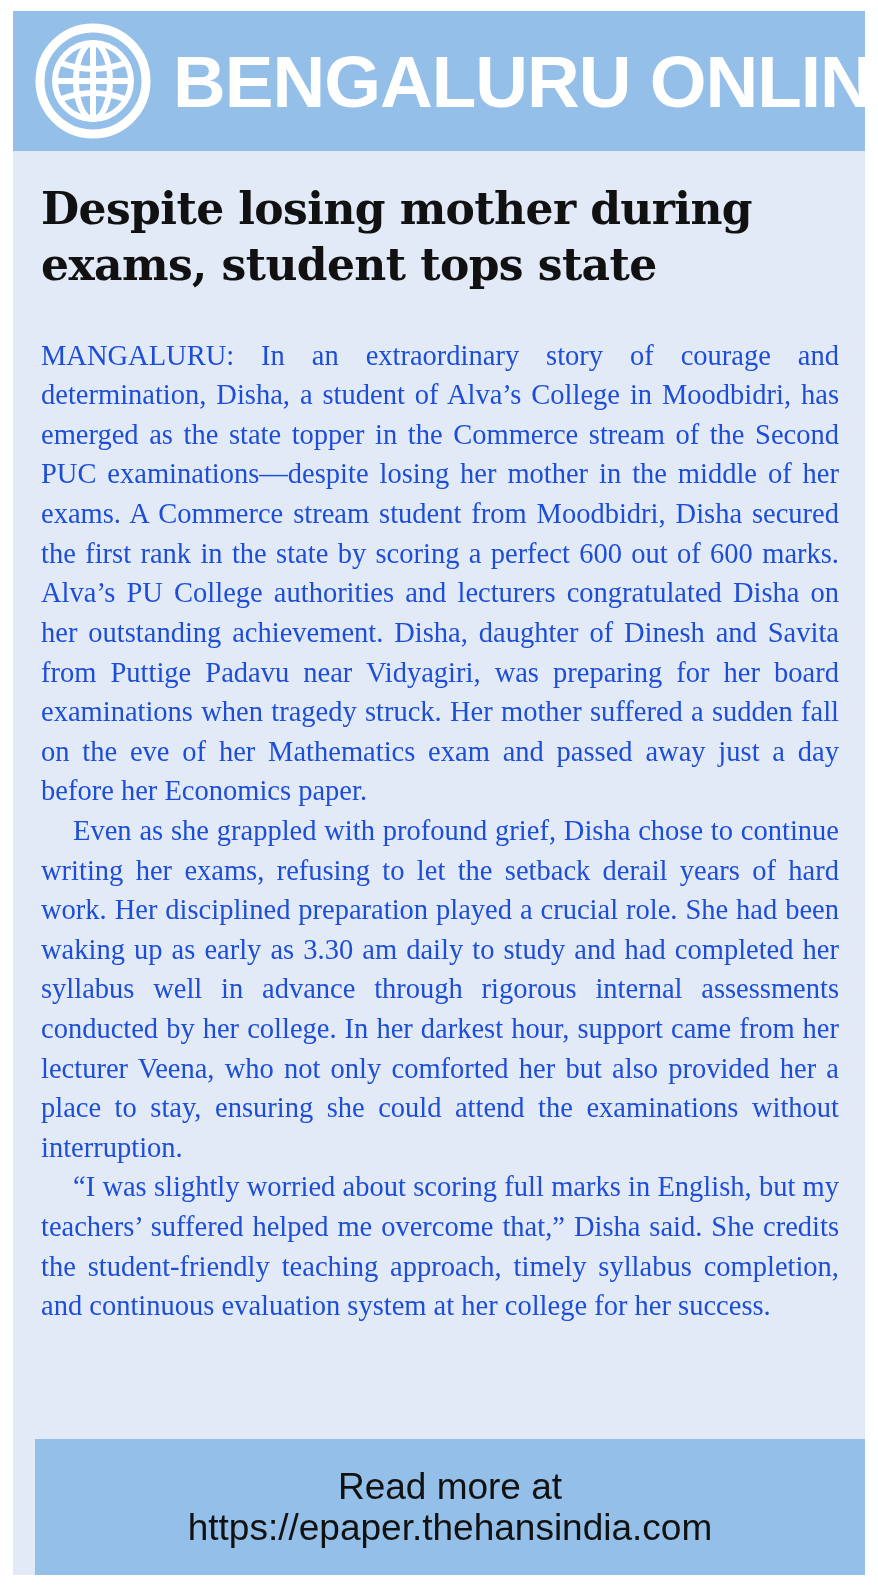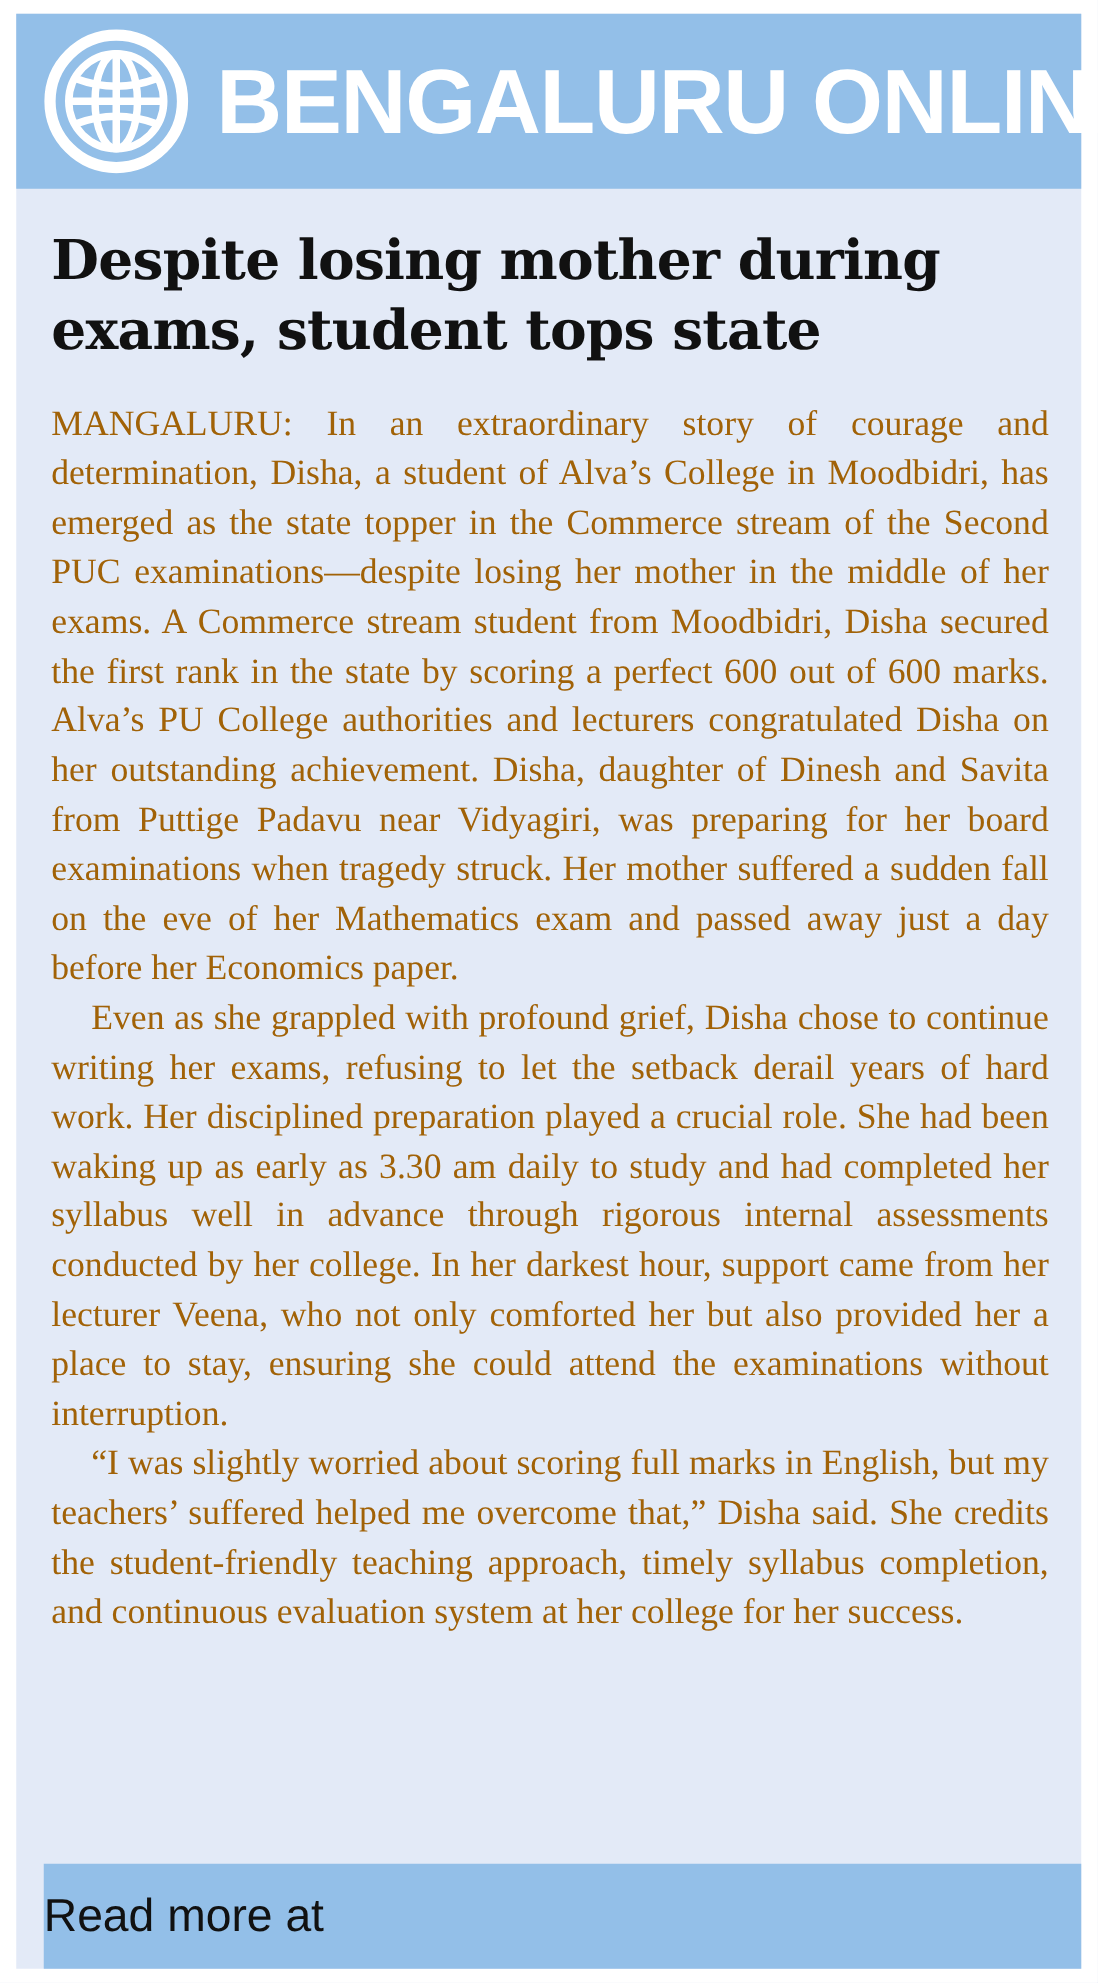--- a/index.html
+++ b/index.html
@@ -60,44 +60,45 @@
     margin: 30px 28px 0 28px;
     font-family: "DejaVu Serif", serif;
     font-weight: bold;
     font-size: 44px;
     line-height: 1.28;
     color: #111111;
     letter-spacing: -0.6px;
   }
   
   .body-text {
-    margin: 26px 26px 0 28px;
+    margin: 42px 26px 0 28px;
     font-family: "Liberation Serif", serif;
     font-size: 28.5px;
     line-height: 1.39;
-    color: #a16207;
+    color: #1d4ed8;
     text-align: justify;
     text-justify: inter-word;
   }
   .body-text p {
     margin: 0;
   }
   .body-text p + p {
     text-indent: 32px;
   }
   
   .footer {
     position: absolute;
     left: 22px;
     bottom: 0;
     width: 830px;
-    height: 84px;
+    height: 136px;
     background: #93bfe8;
     display: flex;
     flex-direction: column;
+    align-items: center;
     justify-content: center;
     box-sizing: border-box;
   }
   .footer-line {
     font-family: "Liberation Sans", sans-serif;
     font-size: 37px;
     color: #111111;
     line-height: 1.12;
     white-space: nowrap;
   }
@@ -134,16 +135,17 @@
     <h1 class="headline">Despite losing mother during exams, student tops state</h1>
 
     <div class="body-text">
       <p>MANGALURU: In an extraordinary story of courage and determination, Disha, a student of Alva’s College in Moodbidri, has emerged as the state topper in the Commerce stream of the Second PUC examinations—despite losing her mother in the middle of her exams. A Commerce stream student from Moodbidri,  Disha secured the first rank in the state by scoring a perfect 600 out of 600 marks. Alva’s PU College authorities and lecturers congratulated Disha on her outstanding achievement. Disha, daughter of Dinesh and Savita from Puttige Padavu near Vidyagiri, was preparing for her board examinations when tragedy struck. Her mother suffered a sudden fall on the eve of her Mathematics exam and passed away just a day before her Economics paper.</p>
       <p>Even as she grappled with profound grief, Disha chose to continue writing her exams, refusing to let the setback derail years of hard work. Her disciplined preparation played a crucial role. She had been waking up as early as 3.30 am daily to study and had completed her syllabus well in advance through rigorous internal assessments conducted by her college. In her darkest hour, support came from her lecturer Veena, who not only comforted her but also provided her a place to stay, ensuring she could attend the examinations without interruption.</p>
       <p>“I was slightly worried about scoring full marks in English, but my teachers’ suffered helped me overcome that,” Disha said. She credits the student-friendly teaching approach, timely syllabus completion, and continuous evaluation system at her college for her success.</p>
     </div>
 
     <div class="footer">
       <div class="footer-line">Read more at</div>
+      <a class="footer-link" href="#">https://epaper.thehansindia.com</a>
     </div>
 
   </div>
 </div>
 
 </body></html>

